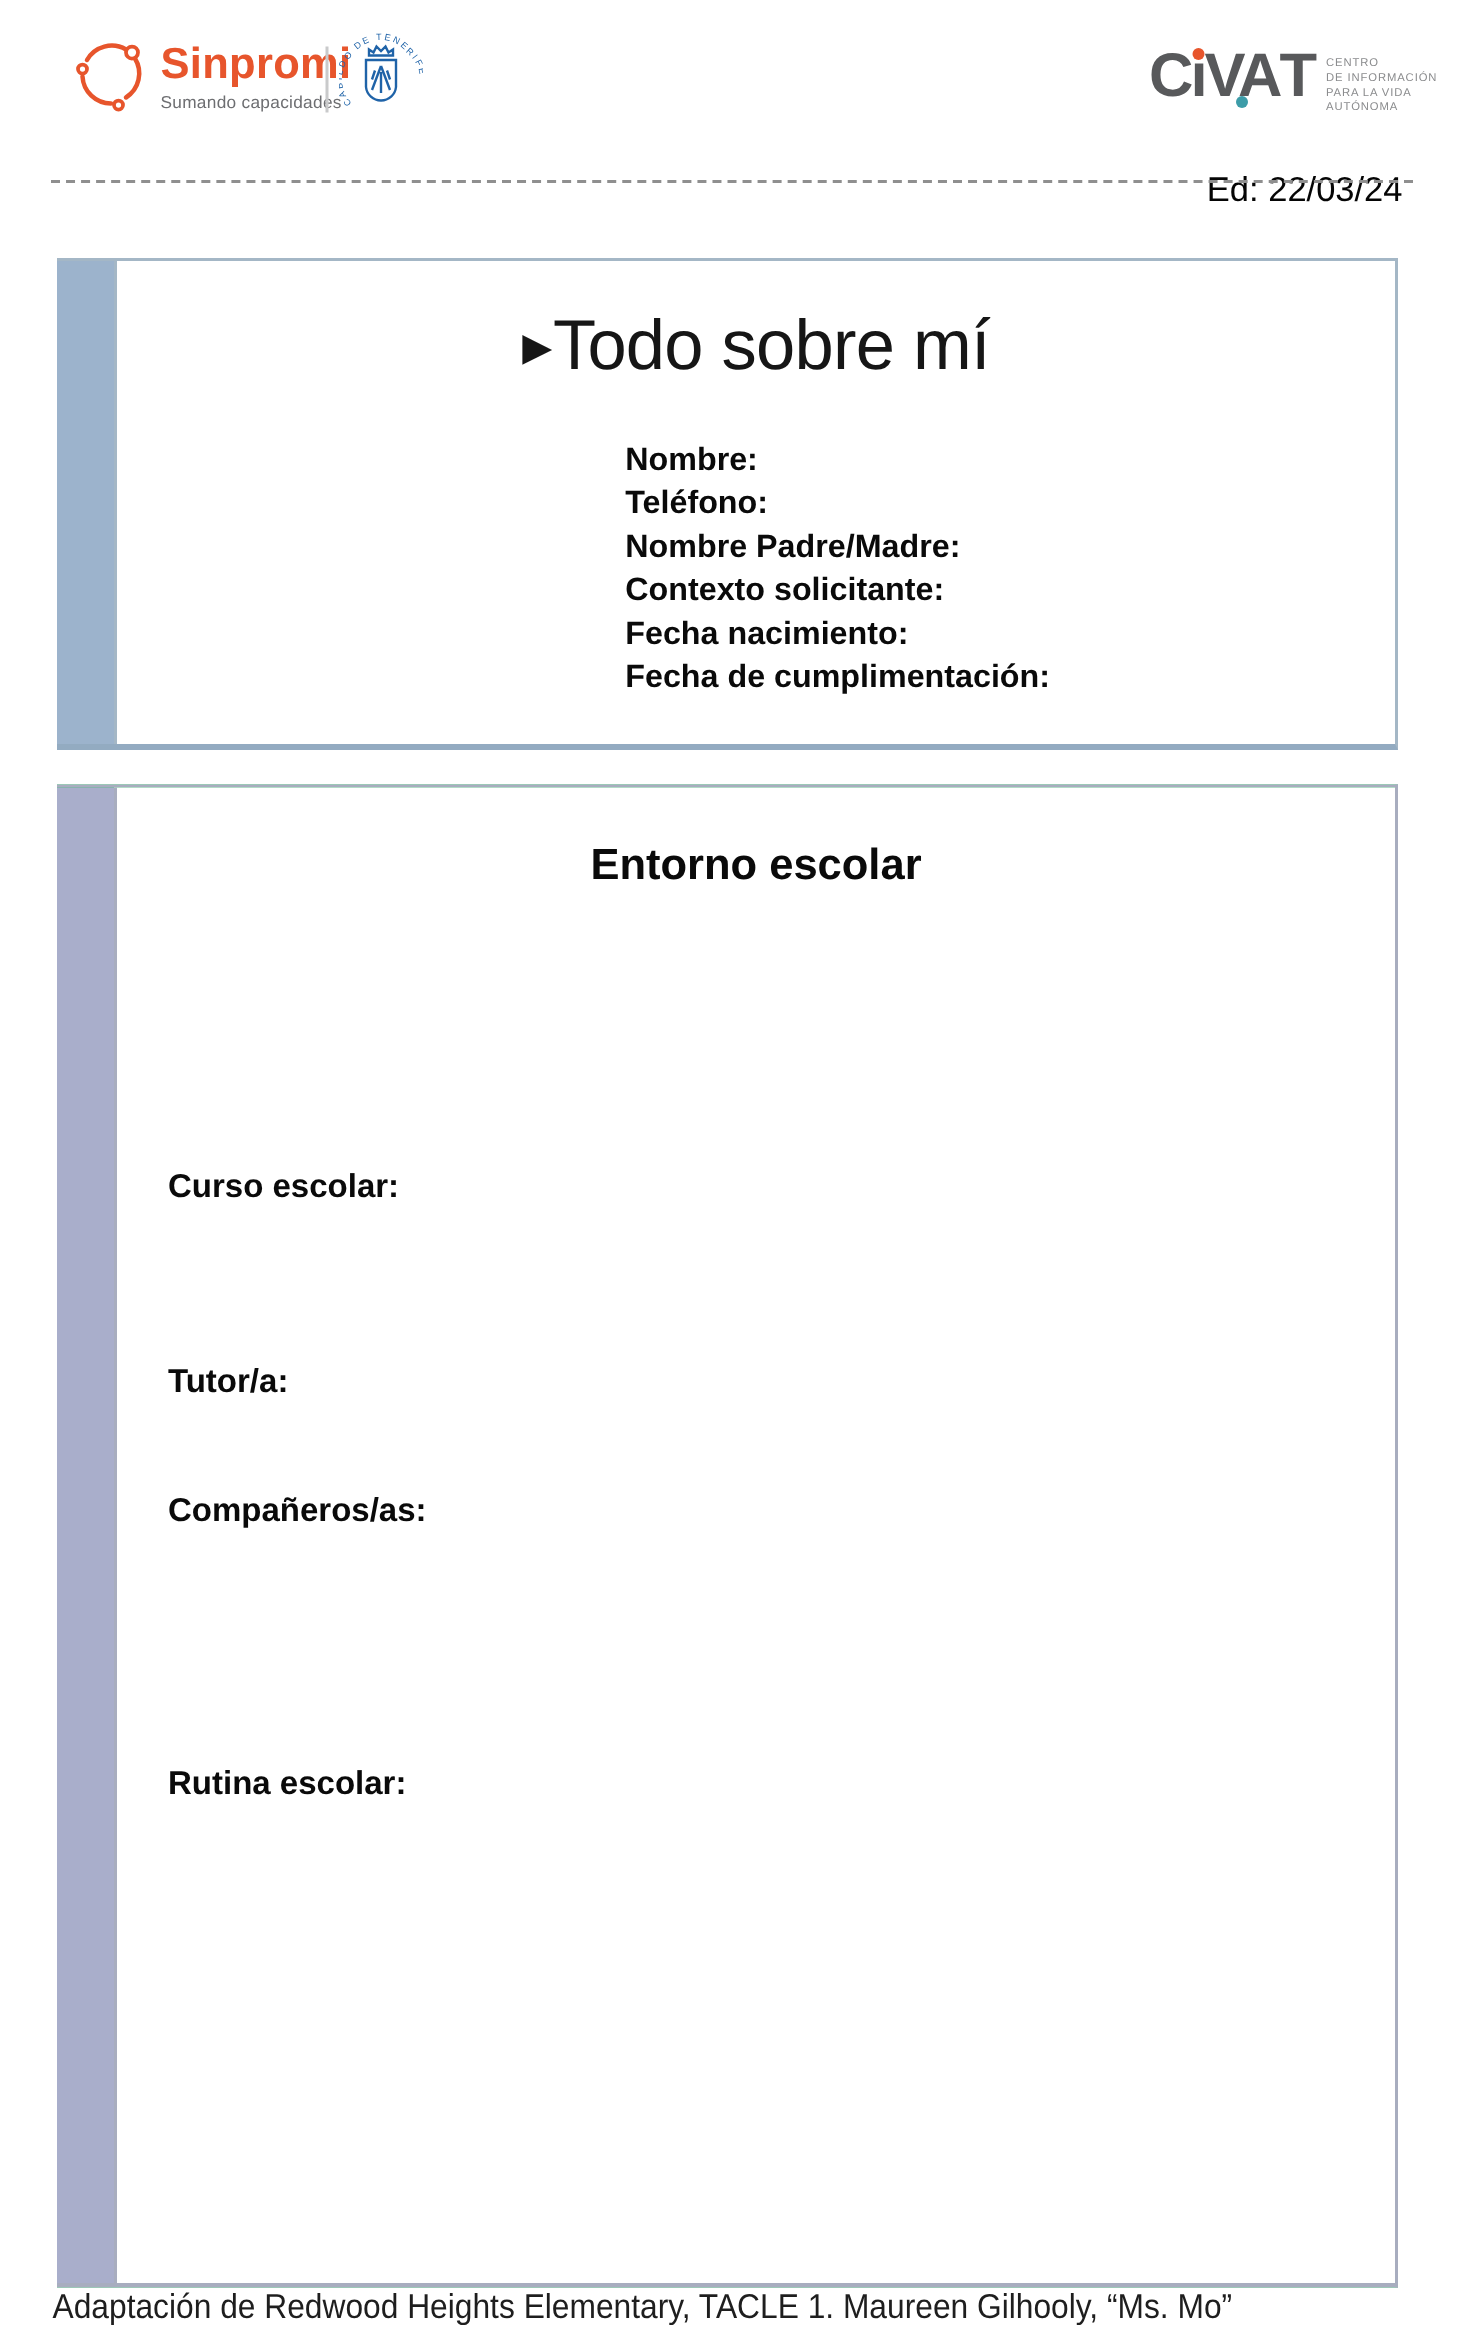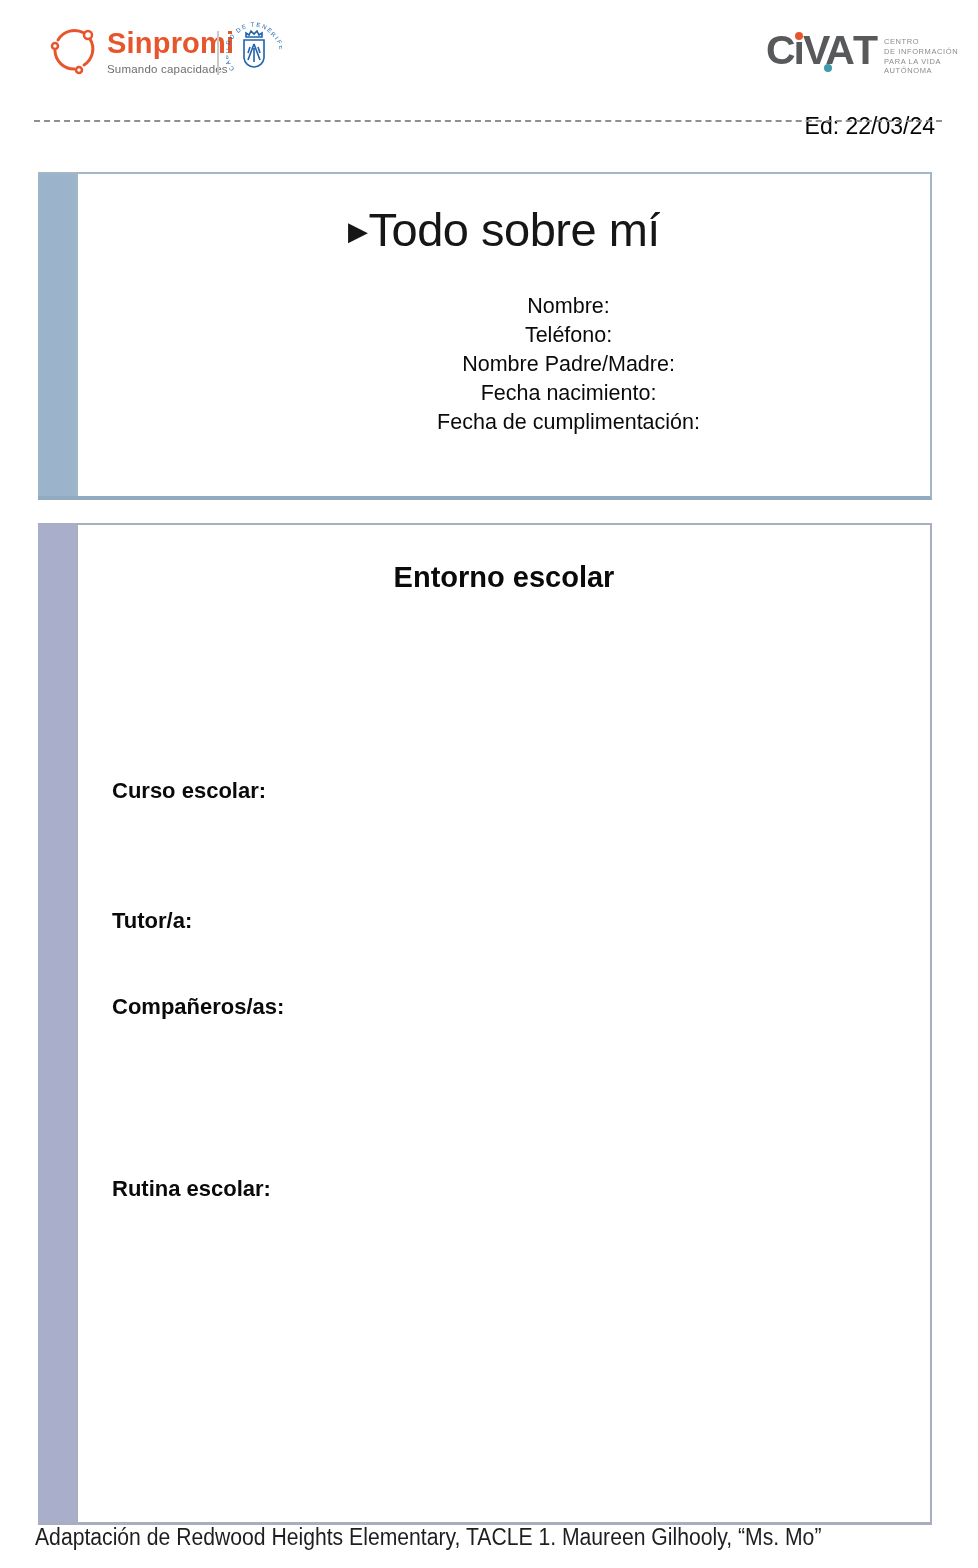--- a/index.html
+++ b/index.html
@@ -47,21 +47,21 @@
   .panel-about{top:172px;height:328px;border:2px solid var(--panel1-border);border-left:none;border-bottom:4px solid var(--panel1-border-bottom);}
   .panel-about .bar{background:var(--panel1-bar);}
   .panel-about .content{border-left:2px solid var(--panel1-border);}
 
   .panel-school{top:523px;height:1002px;border:2px solid var(--panel2-border);border-left:none;border-bottom:3px solid var(--panel2-border);}
   .panel-school .bar{background:var(--panel2-bar);}
   .panel-school .content{border-left:2px solid var(--panel2-border);}
 
   .about-title{position:absolute;top:28px;left:0;right:0;text-align:center;font-size:47px;font-weight:400;color:#161616;letter-spacing:-.5px;}
   .about-title .tri{display:inline-block;font-size:26px;vertical-align:6px;margin-right:1px;}
-  .about-fields{position:absolute;top:118px;right:230px;text-align:center;font-size:21.5px;line-height:29px;color:#0A0A0A;}
+  .about-fields{position:absolute;top:118px;right:230px;text-align:left;font-size:21.5px;line-height:29px;color:#0A0A0A;font-weight:bold;}
 
   .school-title{position:absolute;top:36px;left:0;right:0;text-align:center;font-size:29px;font-weight:700;color:#0A0A0A;}
   .school-label{position:absolute;left:34px;font-size:22px;font-weight:700;color:#0A0A0A;}
   .lbl-0{top:108px;} .lbl-1{top:253px;} .lbl-2{top:355px;margin-top:28px;} .lbl-3{top:469px;} .lbl-4{top:651px;}
 
   .footer-credit{position:absolute;left:35px;top:1524px;font-size:23px;color:#1E1E1E;transform:scaleX(.92);transform-origin:left center;white-space:nowrap;}
 </style>
 </head>
 <body>
 
@@ -128,20 +128,21 @@
   <div class="panel panel-about">
     <div class="bar"></div>
     <div class="content">
       <div class="about-title">
         <span class="tri">▶</span><span>Todo sobre mí</span>
       </div>
       <div class="about-fields">
         <div>Nombre:</div>
         <div>Teléfono:</div>
         <div>Nombre Padre/Madre:</div>
+        <div>Contexto solicitante:</div>
         <div>Fecha nacimiento:</div>
         <div>Fecha de cumplimentación:</div>
       </div>
     </div>
   </div>
 
   <div class="panel panel-school">
     <div class="bar"></div>
     <div class="content">
       <div class="school-title">Entorno escolar</div>

